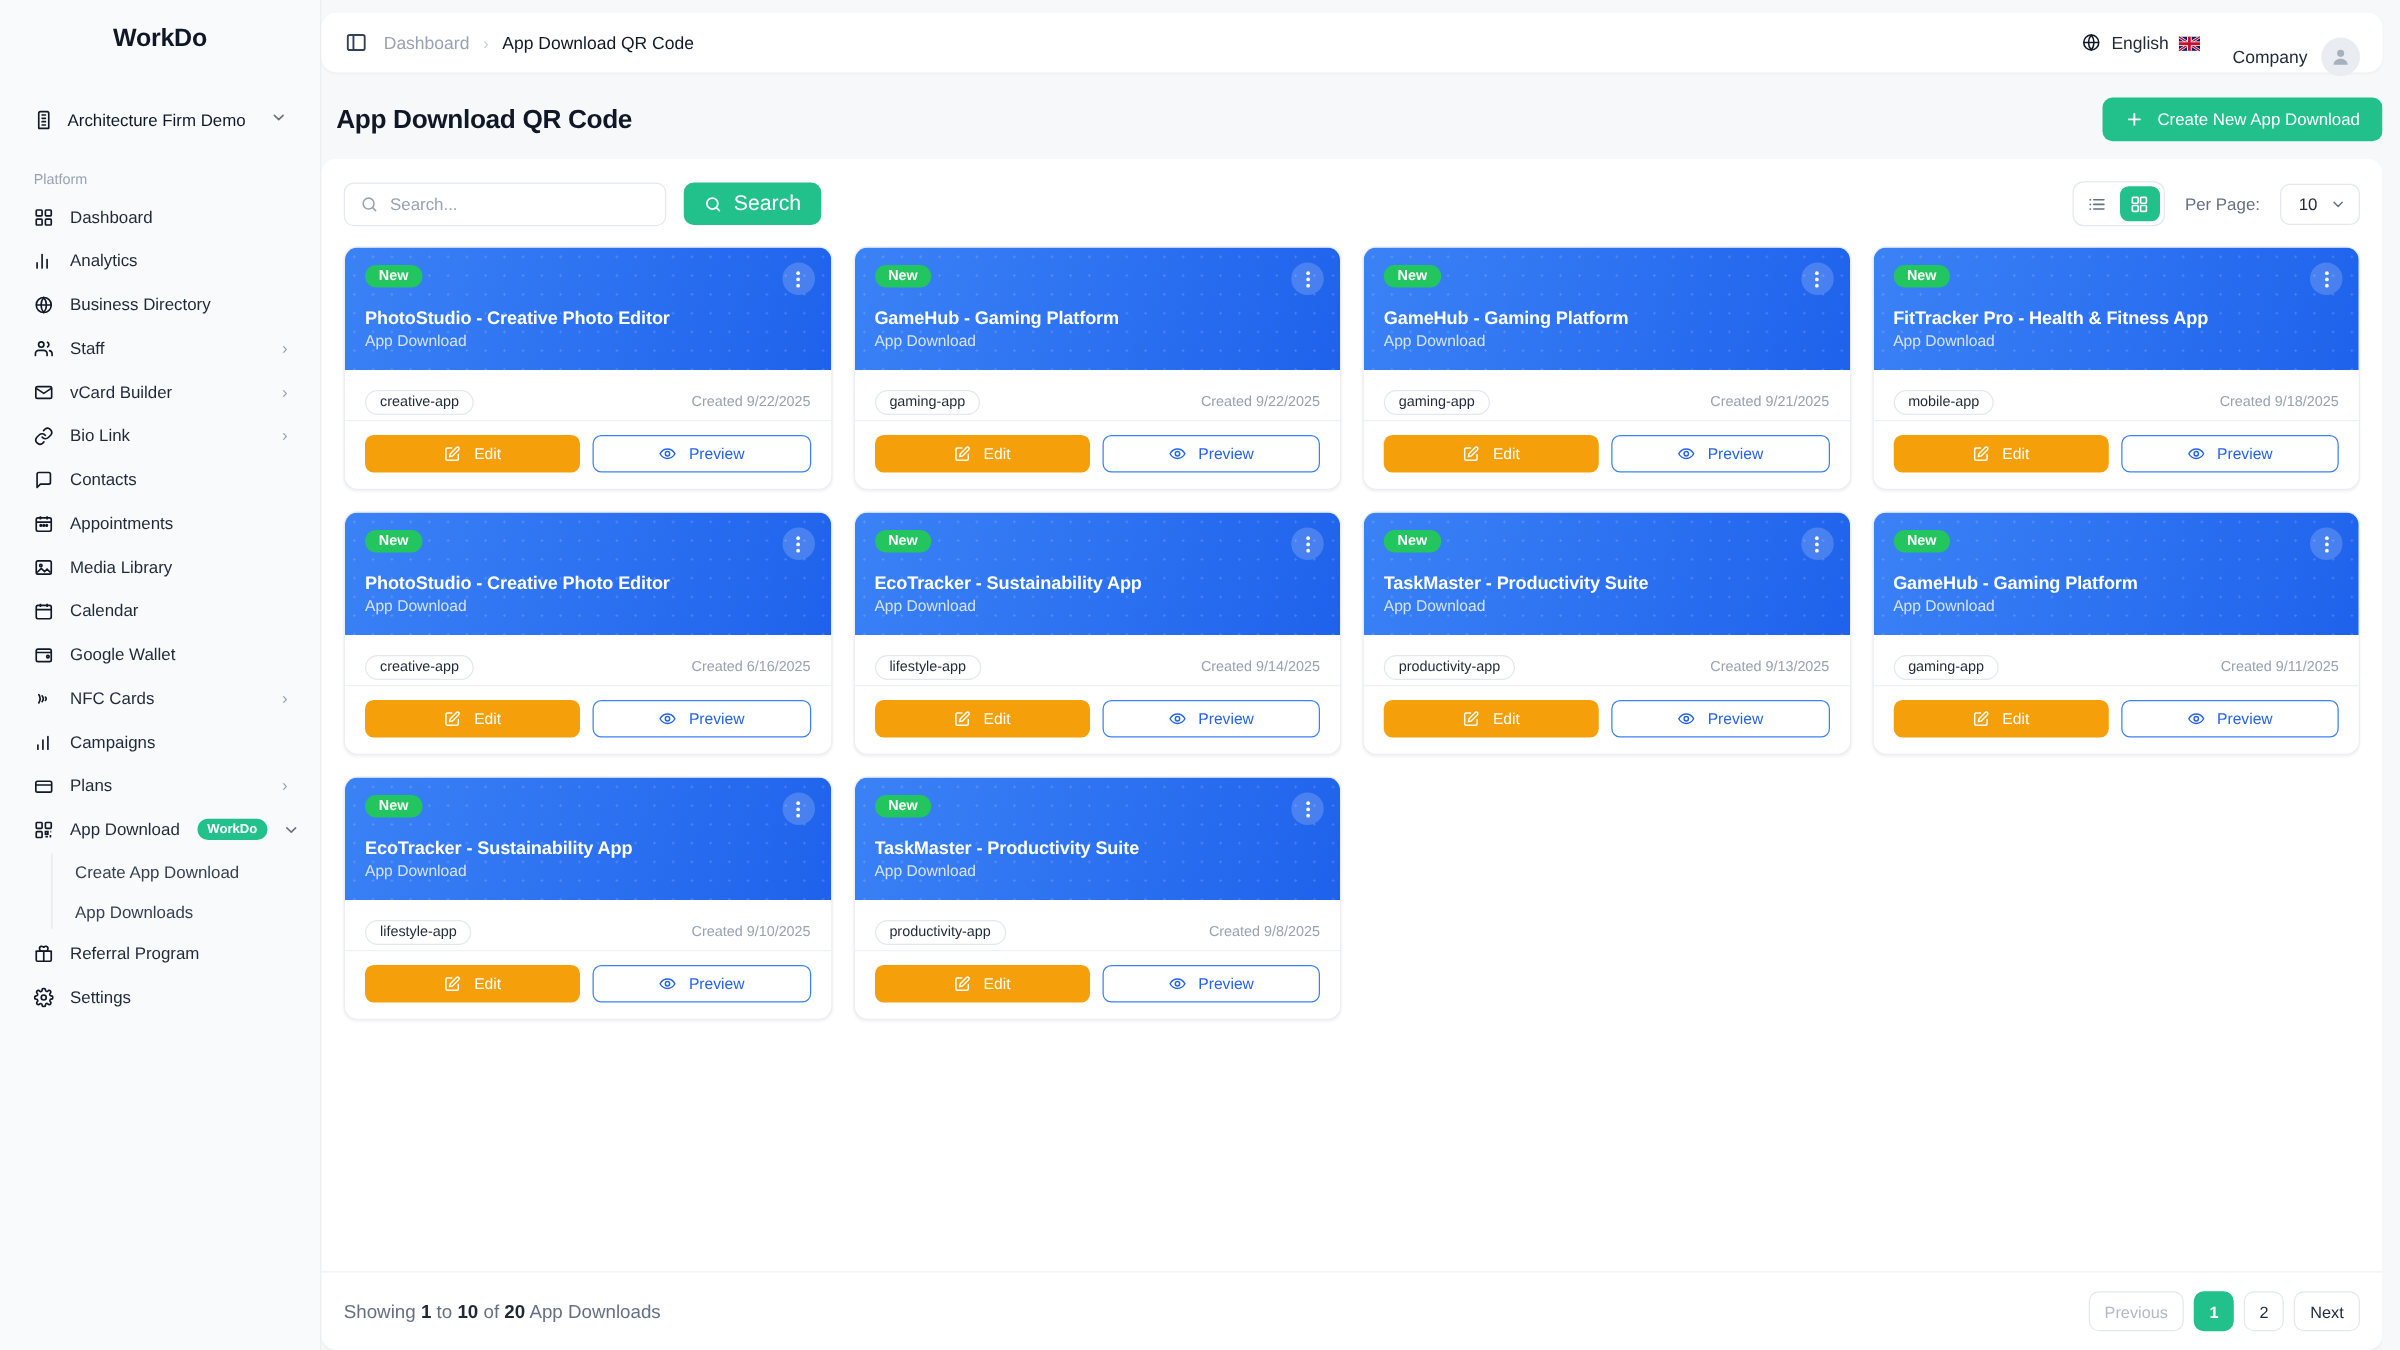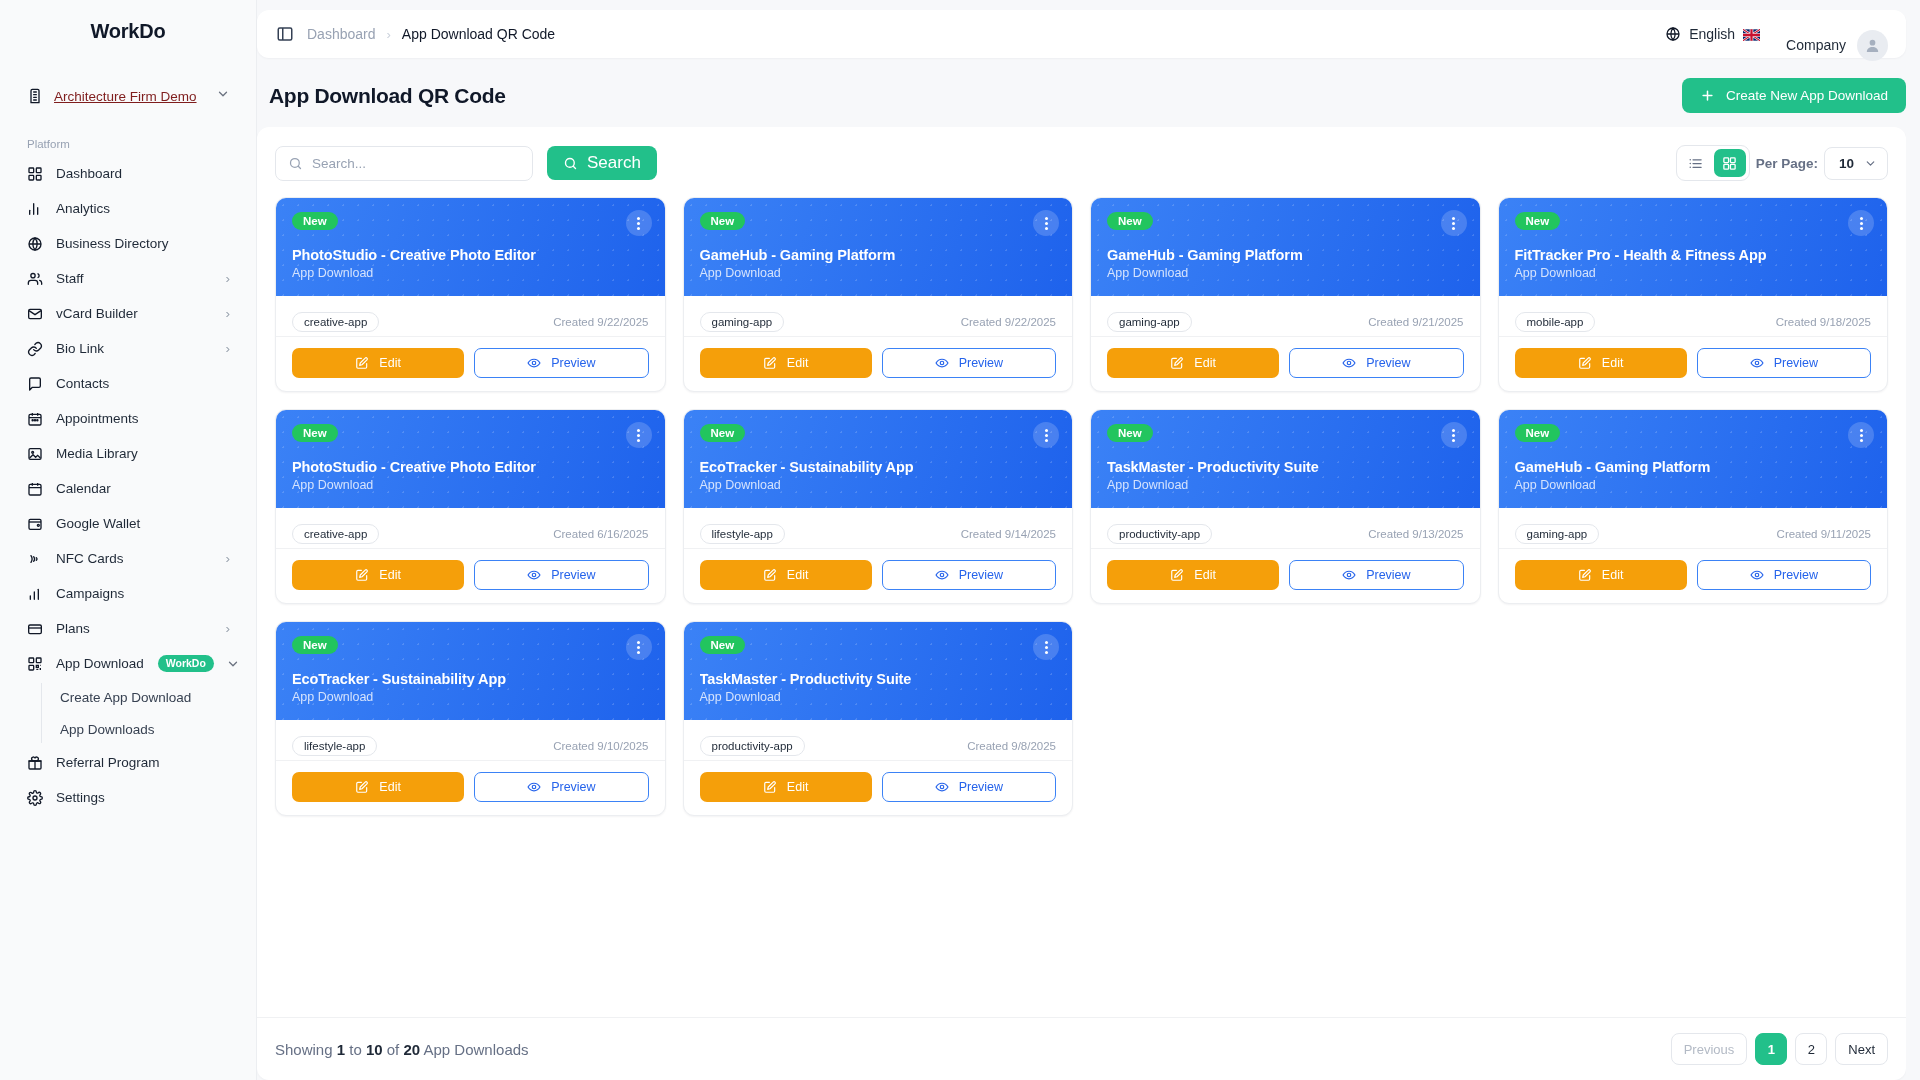--- a/index.html
+++ b/index.html
@@ -26,21 +26,21 @@
   }
   .org-switch {
     margin: 14px 18px 0 18px;
     height: 40px;
     display: flex; align-items: center; gap: 10px;
     padding: 0 8px;
     border-radius: 8px;
     cursor: pointer;
   }
   .org-switch .org-name {
-    font-size: 13.5px; color: #7f1d1d; flex: 1; white-space: nowrap; text-decoration: underline;
+    font-size: 13.5px; color: #0f172a; flex: 1; white-space: nowrap;
   }
   .section-label {
     margin: 22px 0 6px 27px;
     font-size: 11.5px; color: #98a2b3; font-weight: 400;
   }
   .nav { padding: 0 14px; }
   .nav-item {
     height: 35px; display: flex; align-items: center; gap: 12px;
     padding: 0 12px; border-radius: 8px; cursor: pointer;
     color: #1f2937; font-size: 13.5px; position: relative;
@@ -120,21 +120,21 @@
   .search-box input {
     border: 0; outline: 0; font-size: 13.5px; color: #1f2937; width: 100%;
     font-family: inherit; background: transparent;
   }
   .search-box input::placeholder { color: #98a2b3; }
   .btn-search {
     background: #22c08a; color: #fff; border: 0; height: 34px; border-radius: 8px;
     padding: 0 16px; display: flex; align-items: center; gap: 9px;
     font-size: 17px; font-weight: 500; cursor: pointer; font-family: inherit;
   }
-  .toolbar-right { margin-left: auto; display: flex; align-items: center; gap: 6px; font-weight: bold; }
+  .toolbar-right { margin-left: auto; display: flex; align-items: center; gap: 16px; }
   .view-toggle {
     display: flex; align-items: center; border: 1px solid #e4e7ec; border-radius: 9px;
     padding: 3px; gap: 2px; background: #fff;
   }
   .vt-btn {
     width: 32px; height: 28px; border-radius: 7px; display: flex; align-items: center;
     justify-content: center; cursor: pointer; color: #667085; background: transparent; border: 0;
   }
   .vt-btn.active { background: #22c08a; color: #fff; }
   .per-page-label { font-size: 13.5px; color: #667085; }

